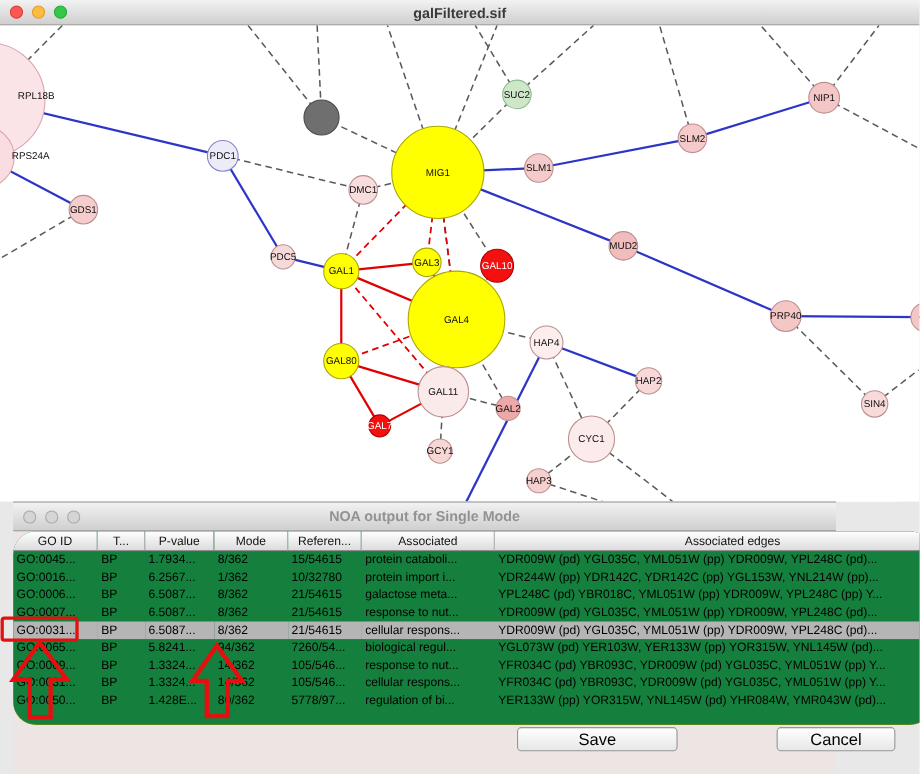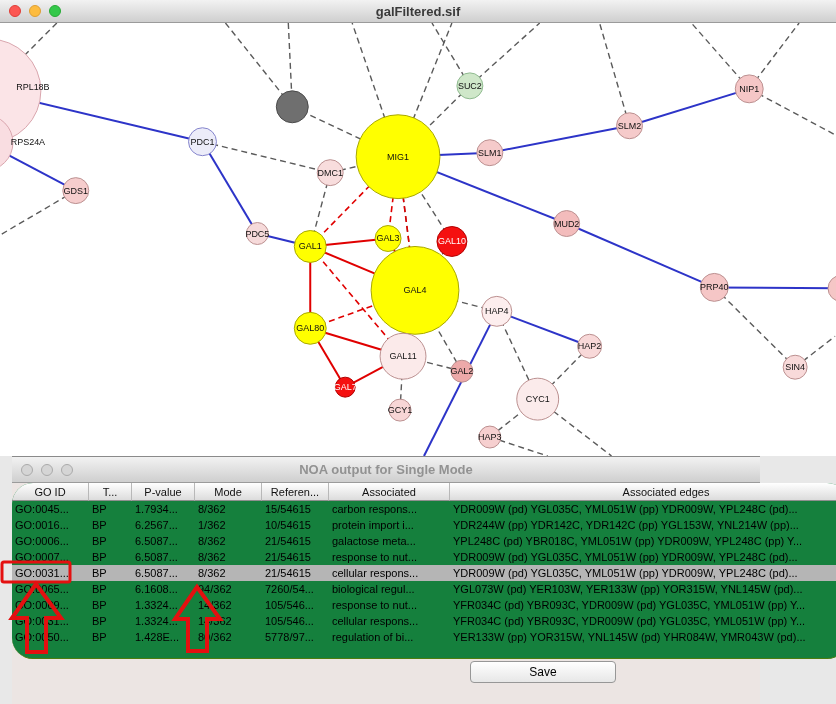--- a/index.html
+++ b/index.html
@@ -50,21 +50,21 @@
   tbody td {
     height:16px; line-height:16px; padding:0 3px;
     font-size:11px; color:#000; white-space:nowrap; overflow:hidden;
   }
   tbody tr.selected td { background:#b5b5b5; }
   
   .btn {
     position:absolute; top:204px; height:22px;
     border:1px solid #979797; border-radius:4px;
     background:linear-gradient(#ffffff,#e7e7e7);
-    font-size:12px; font-family:"Liberation Sans", sans-serif; color:#000; padding:0;
+    font-size:15px; font-family:"Liberation Sans", sans-serif; color:#000; padding:0;
   }
   .btn-save { left:458px; width:146px; }
   .btn-cancel { left:694px; width:108px; }
   
   .annotations { position:absolute; top:0; left:0; pointer-events:none; }
 </style>
 </head>
 <body>
 
 <div class="window-top">
@@ -215,29 +215,29 @@
             <th style="width: 428px;">Associated edges</th>
           </tr>
       </thead>
       <tbody>
           <tr>
             <td>GO:0045...</td>
             <td>BP</td>
             <td>1.7934...</td>
             <td>8/362</td>
             <td>15/54615</td>
-            <td>carbon respons...</td>
+            <td>protein cataboli...</td>
             <td>YDR009W (pd) YGL035C, YML051W (pp) YDR009W, YPL248C (pd)...</td>
           </tr>
           <tr>
             <td>GO:0016...</td>
             <td>BP</td>
             <td>6.2567...</td>
             <td>1/362</td>
-            <td>10/54615</td>
+            <td>10/32780</td>
             <td>protein import i...</td>
             <td>YDR244W (pp) YDR142C, YDR142C (pp) YGL153W, YNL214W (pp)...</td>
           </tr>
           <tr>
             <td>GO:0006...</td>
             <td>BP</td>
             <td>6.5087...</td>
             <td>8/362</td>
             <td>21/54615</td>
             <td>galactose meta...</td>
@@ -257,21 +257,21 @@
             <td>BP</td>
             <td>6.5087...</td>
             <td>8/362</td>
             <td>21/54615</td>
             <td>cellular respons...</td>
             <td>YDR009W (pd) YGL035C, YML051W (pp) YDR009W, YPL248C (pd)...</td>
           </tr>
           <tr>
             <td>GO:0065...</td>
             <td>BP</td>
-            <td>6.1608...</td>
+            <td>5.8241...</td>
             <td>94/362</td>
             <td>7260/54...</td>
             <td>biological regul...</td>
             <td>YGL073W (pd) YER103W, YER133W (pp) YOR315W, YNL145W (pd)...</td>
           </tr>
           <tr>
             <td>GO:0009...</td>
             <td>BP</td>
             <td>1.3324...</td>
             <td>14/362</td>
@@ -295,19 +295,20 @@
             <td>80/362</td>
             <td>5778/97...</td>
             <td>regulation of bi...</td>
             <td>YER133W (pp) YOR315W, YNL145W (pd) YHR084W, YMR043W (pd)...</td>
           </tr>
         </tbody>
     </table>
   </div>
 
   <button class="btn btn-save">Save</button>
+  <button class="btn btn-cancel">Cancel</button>
 </div>
 
 <svg class="annotations" width="836" height="704" viewBox="0 0 836 704">
   <rect x="2" y="562" width="68" height="20" rx="2" fill="none" stroke-width="3" stroke="#e41010"></rect>
   <polygon points="36,584 12,618 27,618 27,652 46,652 46,618 61,618" fill="none" stroke-width="4" stroke="#e41010"></polygon>
   <polygon points="197,587 175,619 188,619 188,651 207,651 207,619 220,619" fill="none" stroke-width="4" stroke="#e41010"></polygon>
 </svg>
 
 </body></html>

